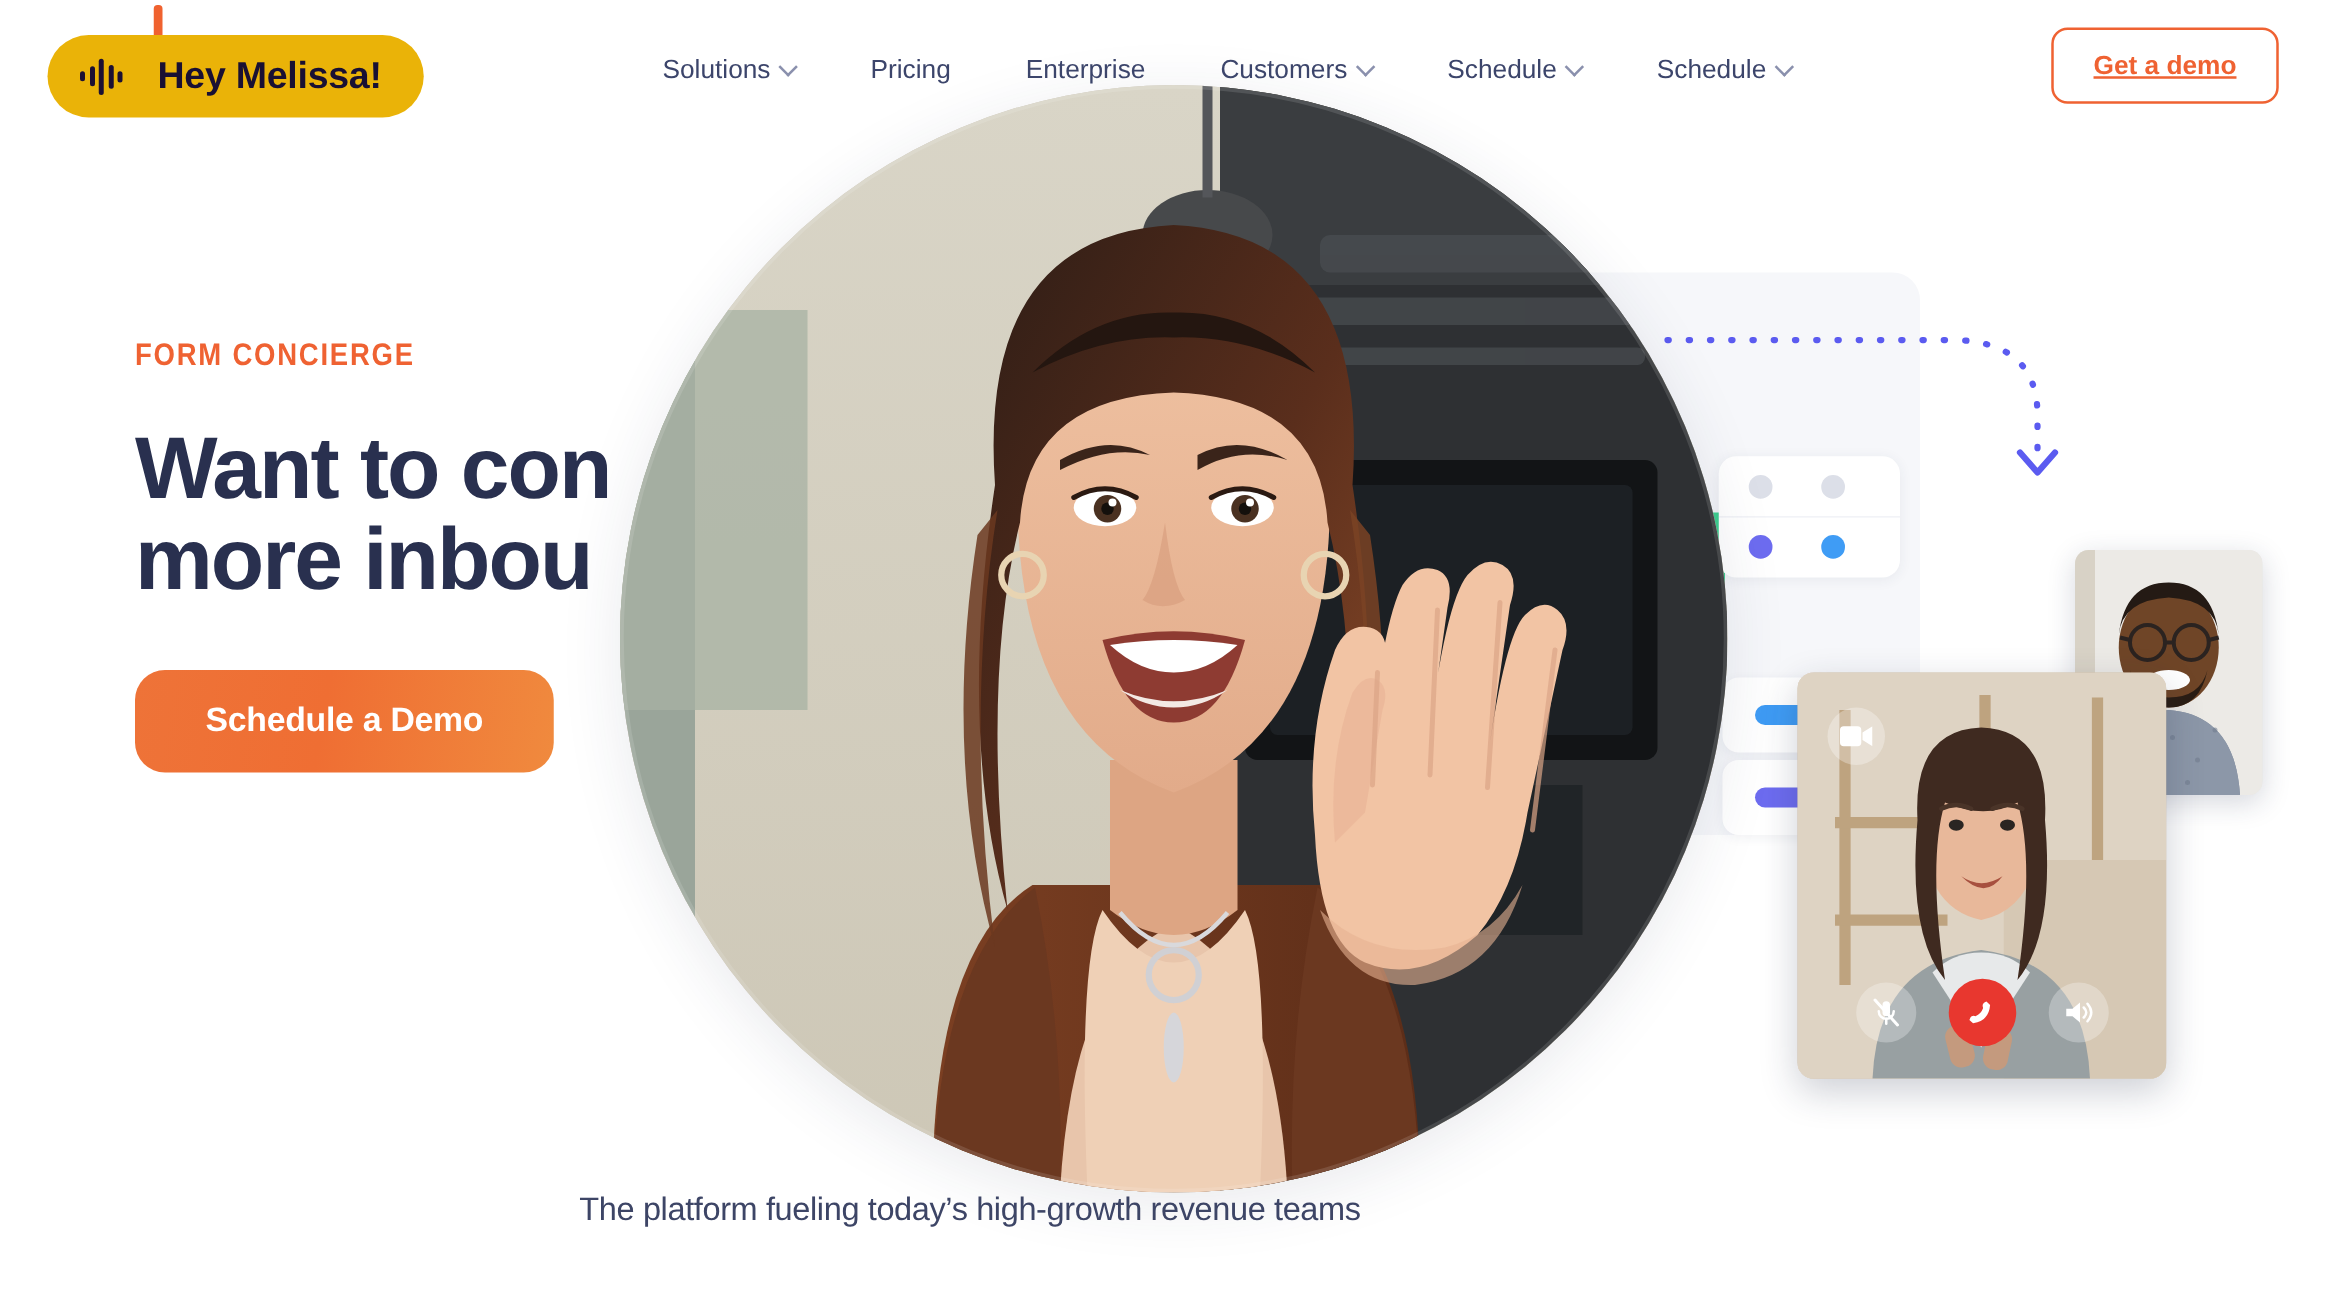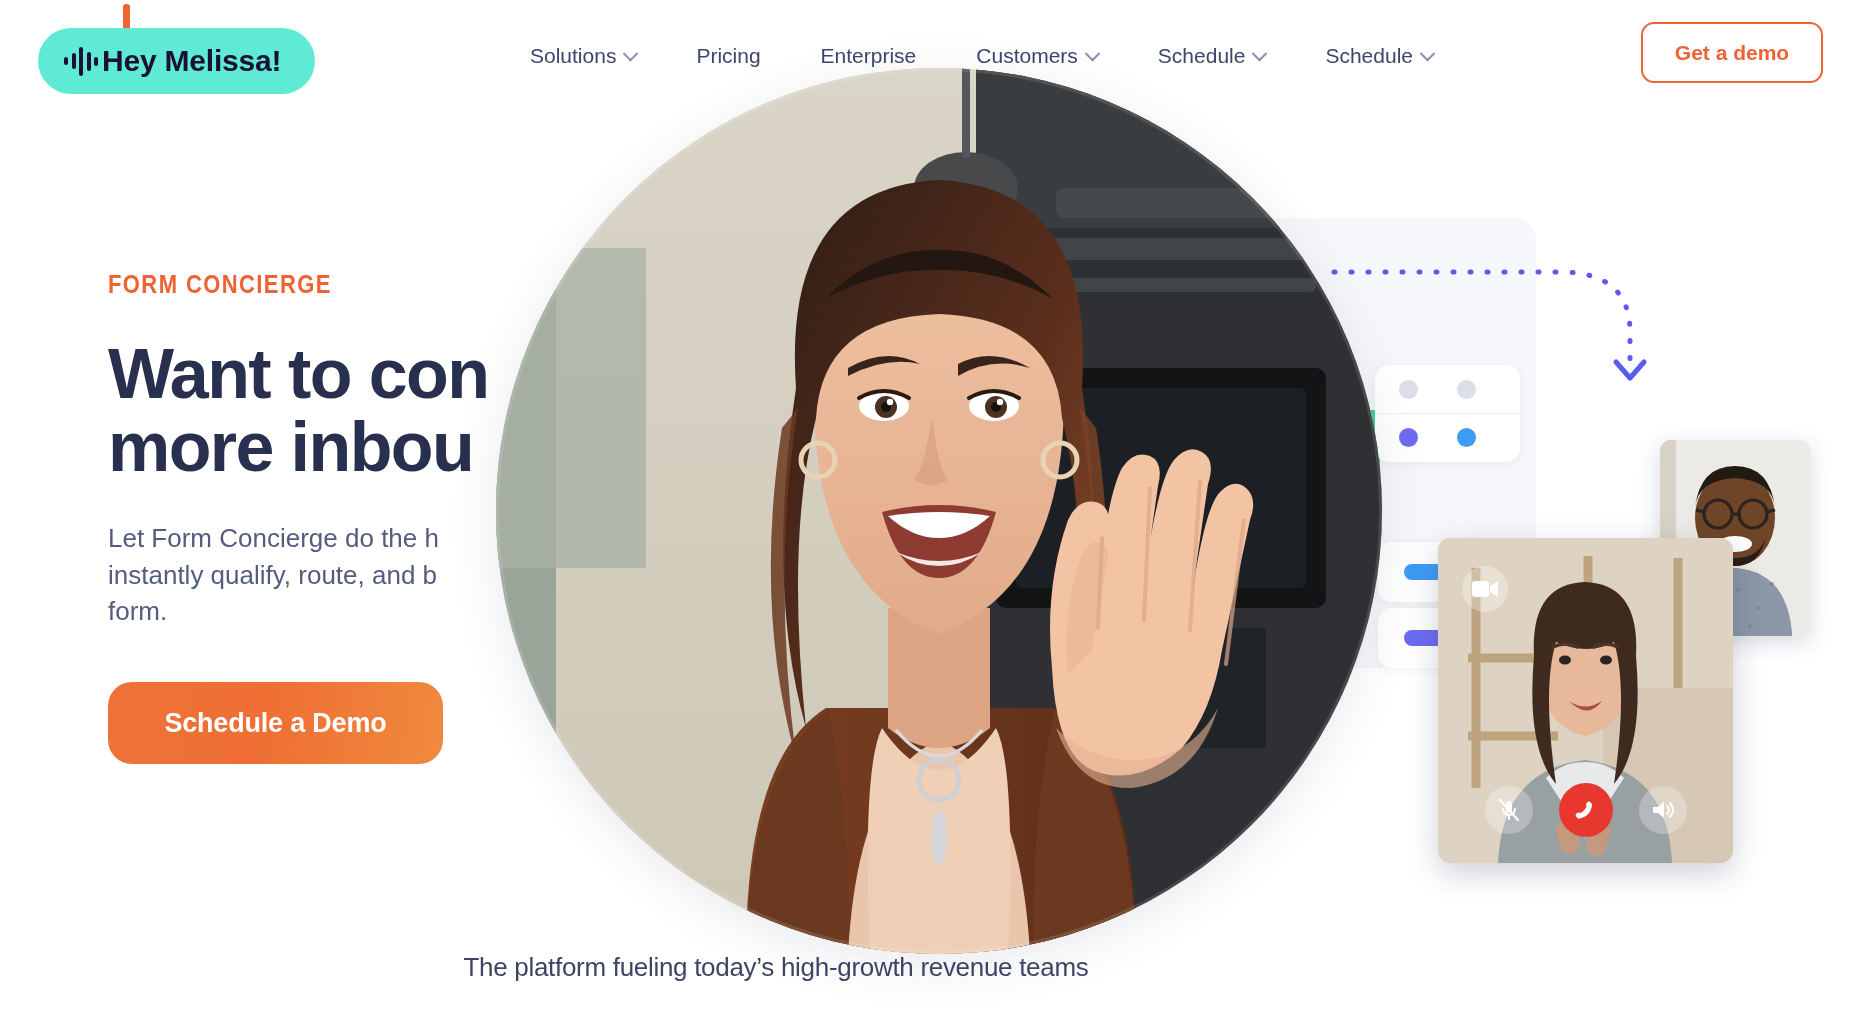--- a/index.html
+++ b/index.html
@@ -29,25 +29,25 @@
     z-index: 60;
     pointer-events: none;
   }
 
   .brand-pill {
     position: absolute;
     left: 38px;
     top: 28px;
     height: 66px;
     padding: 0 34px 0 26px;
-    background: #5eead4;
+    background: #eab308;
     border-radius: 34px;
     display: flex;
     align-items: center;
-    gap: 4px;
+    gap: 28px;
     pointer-events: auto;
   }
   .brand-tick {
     position: absolute;
     left: 123px;
     top: 4px;
     width: 7px;
     height: 30px;
     background: #f0622f;
     border-radius: 3px;
@@ -115,20 +115,21 @@
     border-radius: 13px;
     background: #ffffff;
     color: #ef6232;
     font-size: 21px;
     font-weight: 600;
     display: flex;
     align-items: center;
     justify-content: center;
     pointer-events: auto;
     cursor: pointer;
+    text-decoration: underline;
   }
 
   
   .hero-left {
     position: absolute;
     left: 108px;
     top: 270px;
     width: 620px;
     z-index: 10;
   }
@@ -477,25 +478,20 @@
       </div>
     </div>
   </div>
 
   <div class="hero-left">
     <div class="eyebrow">FORM CONCIERGE</div>
     <h1 class="headline">
       <span>Want to con</span><br>
       <span>more inbou</span>
     </h1>
-    <p class="subcopy">
-      <span>Let Form Concierge do the h</span><br>
-      <span>instantly qualify, route, and b</span><br>
-      <span>form.</span>
-    </p>
     <button class="cta-btn">Schedule a Demo</button>
   </div>
 
   <div class="portrait-circle">
     <svg viewBox="0 0 886 886" width="886" height="886">
       <defs>
         <linearGradient id="wallg" x1="0" y1="0" x2="0" y2="1">
           <stop offset="0%" stop-color="#d9d5c7"></stop>
           <stop offset="100%" stop-color="#cdc7b6"></stop>
         </linearGradient>

